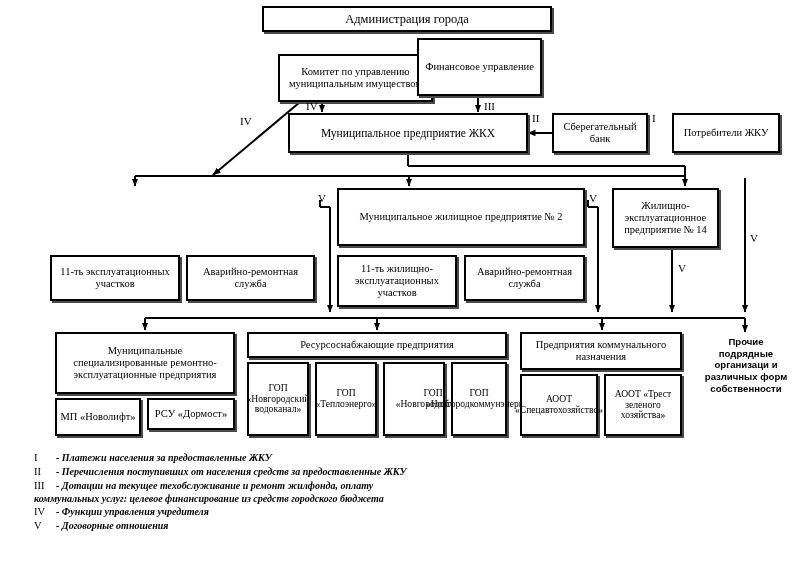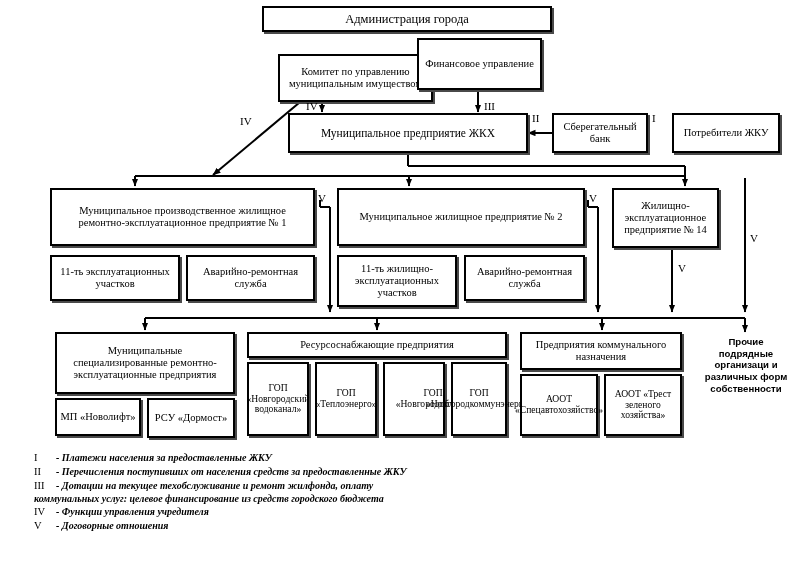--- a/index.html
+++ b/index.html
@@ -88,44 +88,41 @@
     <line x1="745" y1="318" x2="745" y2="332" stroke="#000" stroke-width="2" marker-end="url(#ar)"></line>
   </svg>
 
   <div class="box t13" style="left:262px;top:6px;width:290px;height:26px;">
     <span>Администрация города</span>
   </div>
 
   <div class="box t11" style="left:252px;top:54px;width:155px;height:48px;margin-left:26px;">
     <span>Комитет по управлению муниципальным имуществом</span>
   </div>
-  <div class="box t11" style="left:417px;top:38px;width:125px;height:52px;">
+  <div class="box t11" style="left:417px;top:38px;width:125px;height:58px;">
     <span>Финансовое управление</span>
   </div>
 
   <div class="lbl" style="left:306px;top:100px;">IV</div>
   <div class="lbl" style="left:484px;top:100px;">III</div>
   <div class="lbl" style="left:240px;top:115px;">IV</div>
 
   <div class="box t12" style="left:288px;top:113px;width:240px;height:40px;">
     <span>Муниципальное предприятие ЖКХ</span>
   </div>
   <div class="box t11" style="left:552px;top:113px;width:96px;height:40px;">
     <span>Сберегательный банк</span>
   </div>
   <div class="box t11" style="left:672px;top:113px;width:108px;height:40px;">
     <span>Потребители ЖКУ</span>
   </div>
 
   <div class="lbl" style="left:532px;top:112px;">II</div>
   <div class="lbl" style="left:652px;top:112px;">I</div>
 
-  <div class="box t11" style="left:50px;top:188px;width:265px;height:58px;">
-    <span>Муниципальное производственное жилищное ремонтно-эксплуатационное  предприятие № 1</span>
-  </div>
   <div class="box t11" style="left:50px;top:255px;width:130px;height:46px;">
     <span>11-ть эксплуатационных участков</span>
   </div>
   <div class="box t11" style="left:186px;top:255px;width:129px;height:46px;">
     <span>Аварийно-ремонтная служба</span>
   </div>
 
   <div class="box t11" style="left:337px;top:188px;width:248px;height:58px;">
     <span>Муниципальное жилищное предприятие № 2</span>
   </div>
@@ -144,21 +141,21 @@
   <div class="lbl" style="left:589px;top:192px;">V</div>
   <div class="lbl" style="left:678px;top:262px;">V</div>
   <div class="lbl" style="left:750px;top:232px;">V</div>
 
   <div class="box t11" style="left:55px;top:332px;width:180px;height:62px;">
     <span>Муниципальные специализированные ремонтно-эксплуатационные предприятия</span>
   </div>
   <div class="box t11" style="left:55px;top:398px;width:86px;height:38px;">
     <span>МП «Новолифт»</span>
   </div>
-  <div class="box t11" style="left:147px;top:398px;width:88px;height:40px;">
+  <div class="box t11" style="left:147px;top:398px;width:88px;height:32px;">
     <span>РСУ «Дормост»</span>
   </div>
 
   <div class="box t11" style="left:247px;top:332px;width:260px;height:26px;">
     <span>Ресурсоснабжающие предприятия</span>
   </div>
   <div class="box t10" style="left:247px;top:362px;width:62px;height:74px;">
     <span>ГОП «Новгородский водоканал»</span>
   </div>
   <div class="box t10" style="left:315px;top:362px;width:62px;height:74px;">

